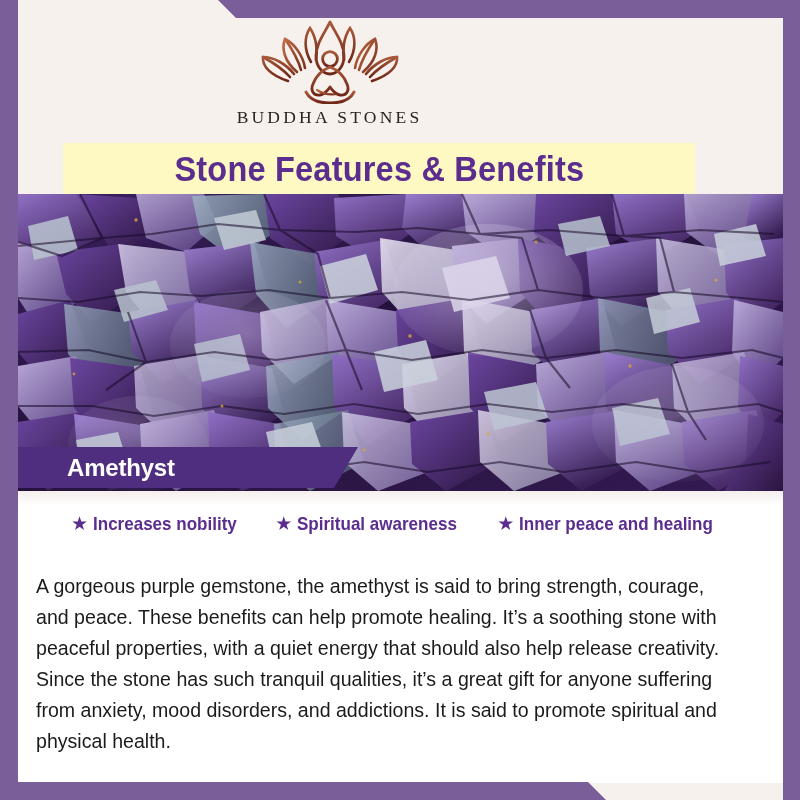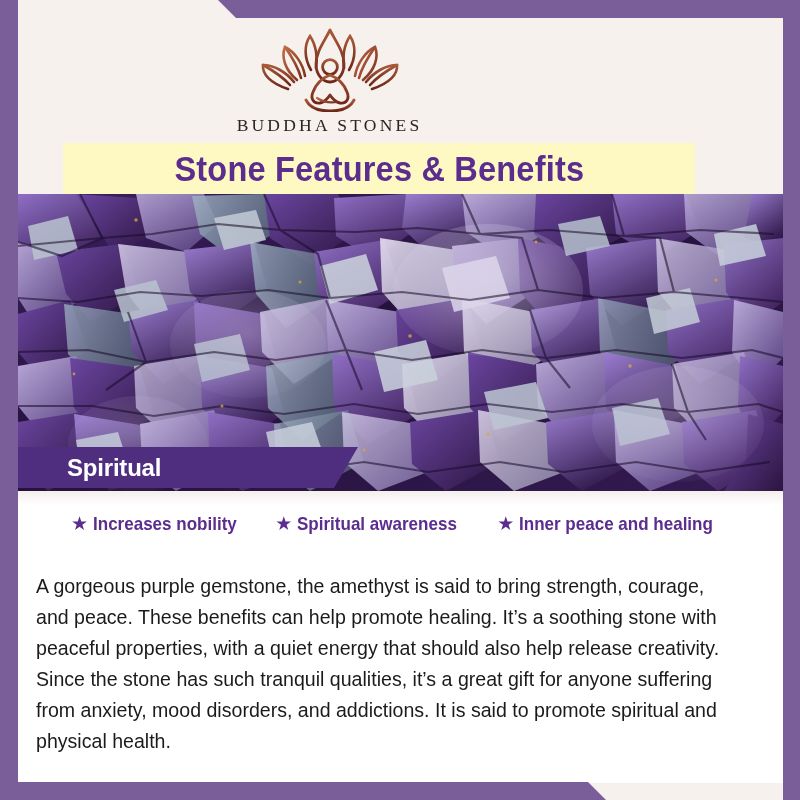--- a/index.html
+++ b/index.html
@@ -48,21 +48,20 @@
     position: absolute;
     left: 0;
     top: 0;
     width: 623px;
     height: 157px;
     background: #f7f1ee;
     display: flex;
     flex-direction: column;
     align-items: center;
     justify-content: flex-start;
-    padding-top: 8px;
     box-sizing: border-box;
   }
   .logo-mark {
     width: 152px;
     height: 86px;
     display: block;
   }
   .brand-name {
     margin-top: 3px;
     font-family: "Liberation Serif", serif;
@@ -429,21 +428,21 @@
           <circle cx="56" cy="180" r="1.4"></circle>
             <circle cx="470" cy="240" r="1.6"></circle>
         </g>
       </svg>
     </div>
 
     <div class="ribbon">
       <svg class="ribbon-svg" viewBox="0 0 340 41" preserveAspectRatio="none" aria-hidden="true">
         <polygon points="0,0 340,0 316,41 0,41" fill="#4f2d7f"></polygon>
       </svg>
-      <div class="ribbon-label">Spiritual</div>
+      <div class="ribbon-label">Amethyst</div>
     </div>
 
     <div class="content">
       <div class="content-topfade"></div>
 
       <div class="features">
 
         <div class="feature">
           <span class="star">★</span>
           <span class="ftext">Increases nobility</span>

